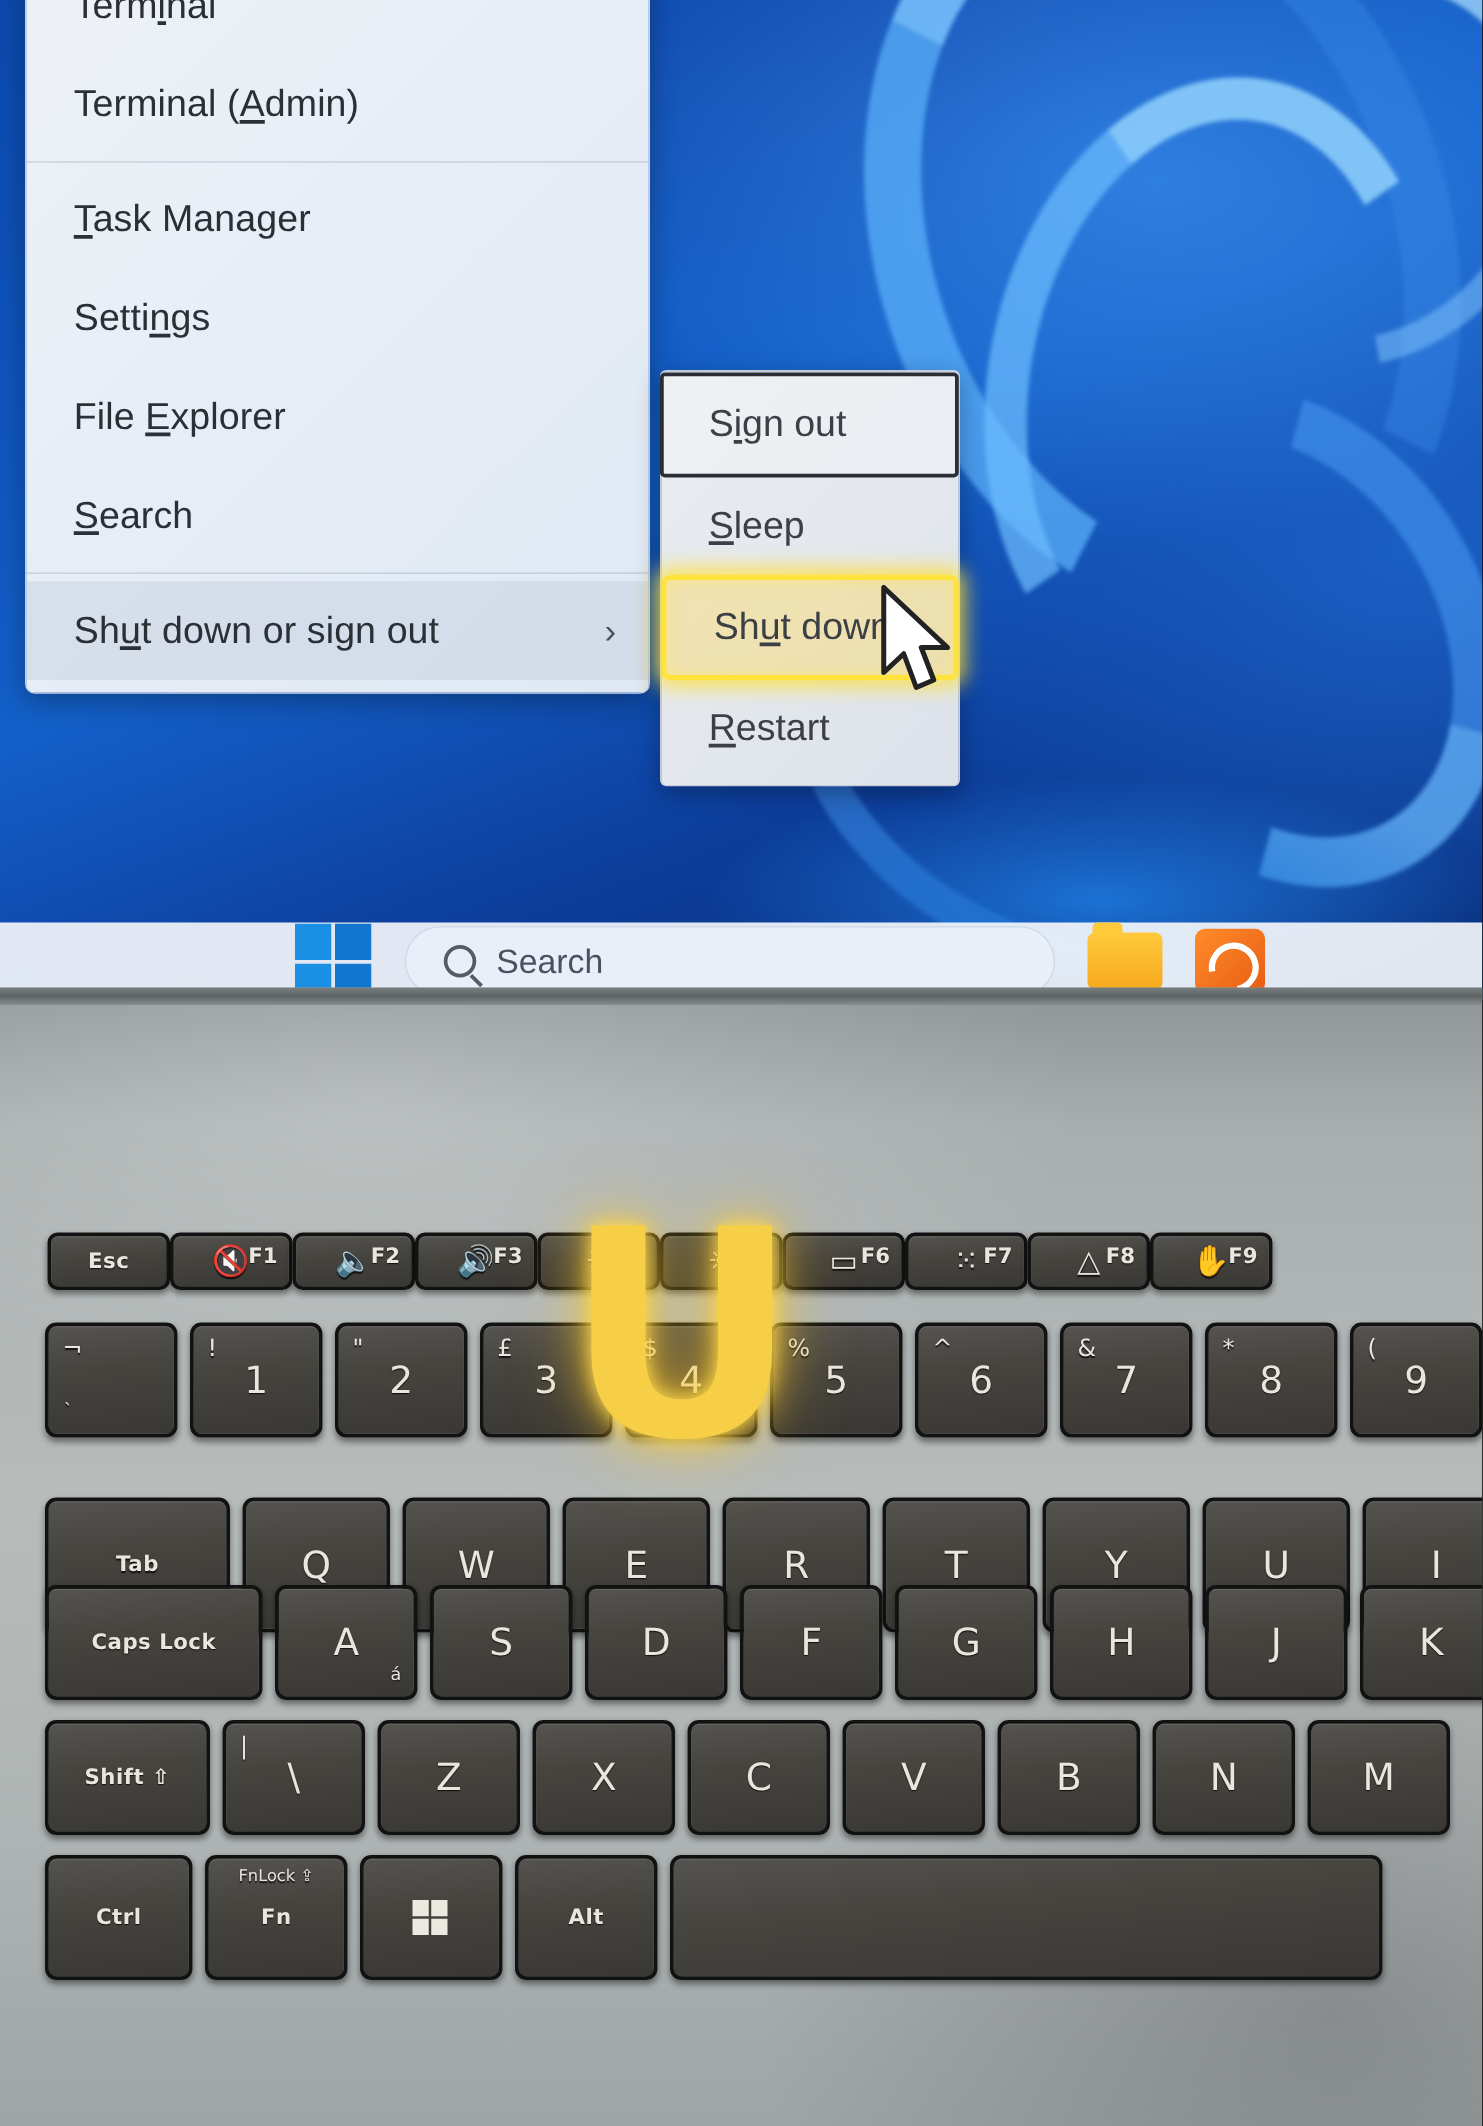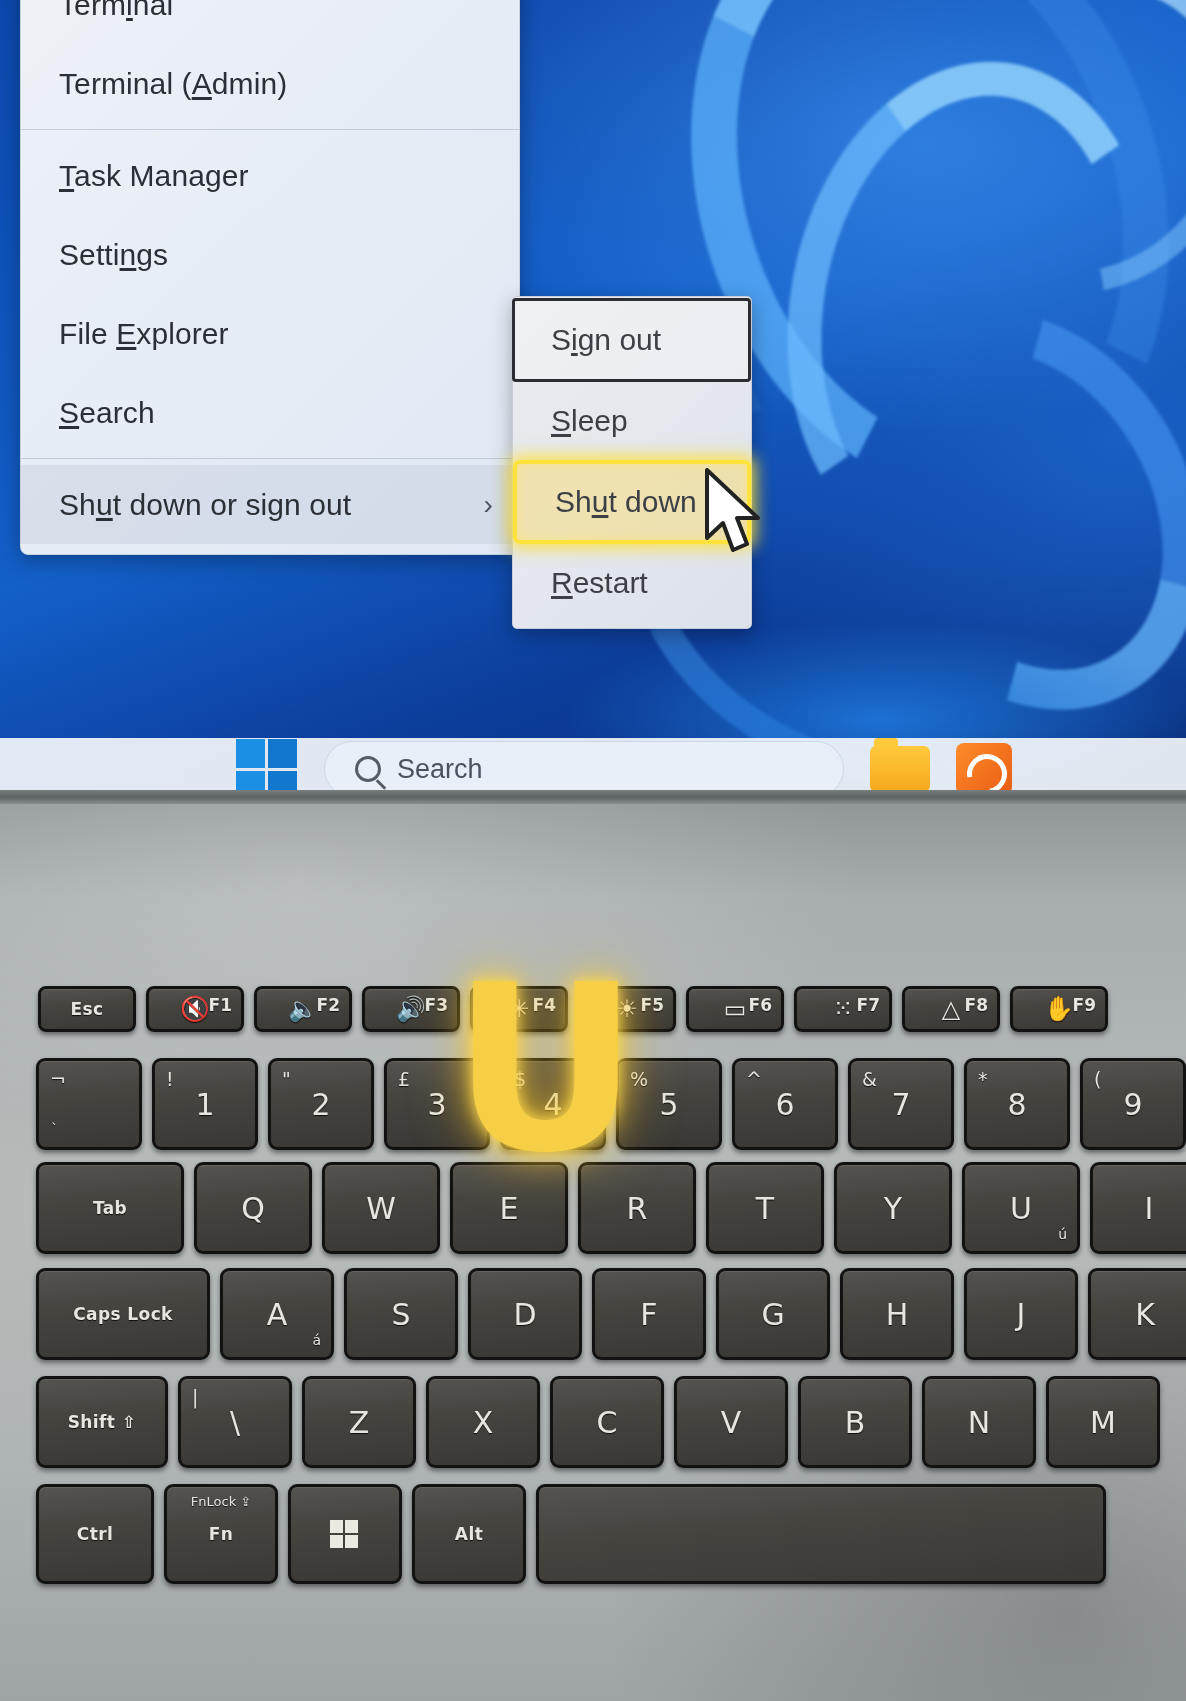--- a/index.html
+++ b/index.html
@@ -107,21 +107,21 @@
   }
   .submenu-arrow {
     position: absolute; right: 26px; top: 50%;
     transform: translateY(-50%);
     font-size: 28px; color: #4a5260; font-weight: 300;
     line-height: 1;
   }
 
   
   .flyout {
-    position: absolute; left: 512px; top: 296px;
+    position: absolute; left: 528px; top: 296px;
     width: 240px;
     background: linear-gradient(135deg, #e9ecef 0%, #e4e8ee 50%, #dce2ea 100%);
     border: 1px solid #c6cdd8;
     border-radius: 5px;
     box-shadow: 0 6px 20px rgba(0,0,0,0.30);
     padding: 2px 0 6px 0;
   }
   .flyout-item {
     position: relative;
     height: 78px;
@@ -253,26 +253,26 @@
   }
   .key .main { font-size: 30px; font-weight: 500; }
   .key .tl { position: absolute; left: 11px; top: 7px; font-size: 19px; }
   .key .tr { position: absolute; right: 9px; top: 6px; font-size: 17px; font-weight: 700; }
   .key .br { position: absolute; right: 10px; bottom: 9px; font-size: 14px; }
   .key .bl { position: absolute; left: 12px; bottom: 10px; font-size: 14px; }
   .key .glyph { font-size: 24px; }
   .key .ctr-lbl { font-size: 17px; font-weight: 600; letter-spacing: 0.4px; }
 
   
-  .row-fn  { left: 38px;  top: 196px; gap: 10px; }
+  .row-fn  { left: 38px;  top: 196px; }
   .row-fn .key { width: 98px; height: 46px; border-radius: 8px; }
   .row-num { left: 36px;  top: 268px; gap: 10px; }
   .row-num .key { width: 106px; height: 92px; }
   .row-q   { left: 36px;  top: 372px; gap: 10px; }
-  .row-q .key { width: 118px; height: 92px; }
+  .row-q .key { width: 118px; height: 108px; margin-top: 36px; }
   .row-a   { left: 36px;  top: 478px; gap: 10px; }
   .row-a .key { width: 114px; height: 92px; }
   .row-z   { left: 36px;  top: 586px; gap: 10px; }
   .row-z .key { width: 114px; height: 92px; }
   .row-sp  { left: 36px;  top: 694px; gap: 10px; }
   .row-sp .key { width: 114px; height: 100px; }
 
   .k-tab    { width: 148px !important; }
   .k-caps   { width: 174px !important; }
   .k-shift  { width: 132px !important; }

